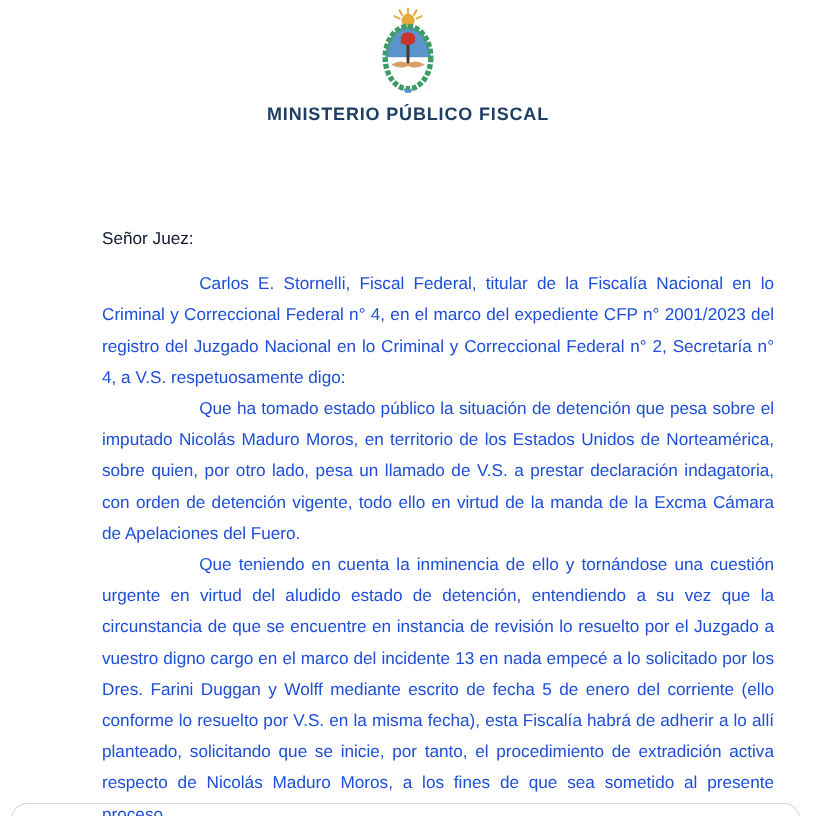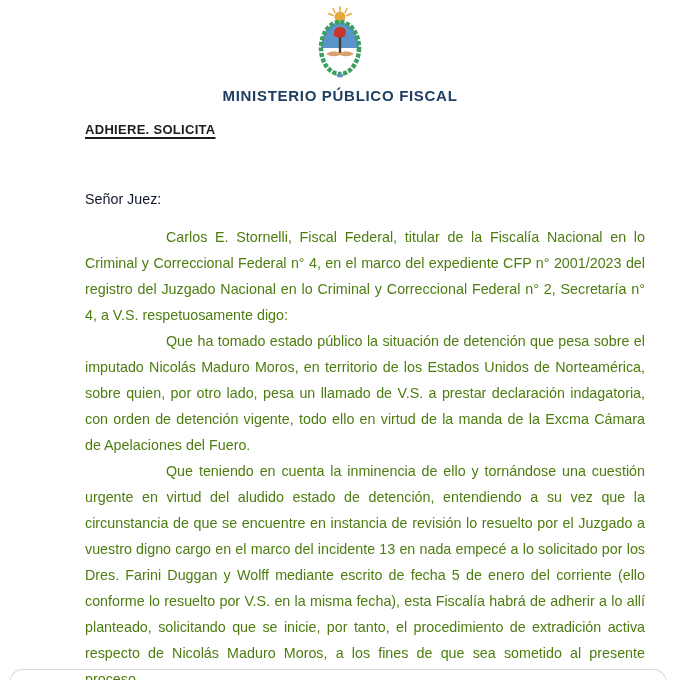--- a/index.html
+++ b/index.html
@@ -50,21 +50,21 @@
     position: absolute;
     top: 224px; left: 85px; right: 35px;
     color: #3a3a39;
   }
   .body-text p.para {
     margin: 0;
     font-size: 14.3px;
     line-height: 26px;
     text-align: justify;
     text-indent: 81px;
-    color: #4d7c0f;
+    color: #1d4ed8;
   }
   .card-top {
     position: absolute;
     top: 669px; left: 9px; right: 13px;
     height: 40px;
     border: 1.5px solid #d4dbdf;
     border-bottom: none;
     border-radius: 14px 14px 0 0;
     background: transparent;
   }
@@ -98,21 +98,20 @@
       <path d="M 34 31 Q 33 21 41 22 Q 48 23 45 31 Q 40 34 34 31 Z" fill="#c9342b"></path>
 
       <path d="M 26 49 Q 33 44 40 48 Q 47 44 54 49 Q 47 53 40 50 Q 33 53 26 49 Z" fill="#d8a06b"></path>
 
       <path d="M 36 68 Q 40 72 44 68 Q 43 74 40 72 Q 37 74 36 68 Z" fill="#5b93cb"></path>
     </svg>
   </div>
 
   <div class="org-title">MINISTERIO PÚBLICO FISCAL</div>
 
-  <div class="doc-heading">ADHIERE. SOLICITA</div>
 
   <div class="salutation">Señor Juez:</div>
 
   <div class="body-text">
     <p class="para">Carlos E. Stornelli, Fiscal Federal, titular de la Fiscalía Nacional en lo Criminal y Correccional Federal n° 4, en el marco del expediente CFP n° 2001/2023 del registro del Juzgado Nacional en lo Criminal y Correccional Federal n° 2, Secretaría n° 4, a V.S. respetuosamente digo:</p>
     <p class="para">Que ha tomado estado público la situación de detención que pesa sobre el imputado Nicolás Maduro Moros, en territorio de los Estados Unidos de Norteamérica, sobre quien, por otro lado, pesa un llamado de V.S. a prestar declaración indagatoria, con orden de detención vigente, todo ello en virtud de la manda de la Excma Cámara de Apelaciones del Fuero.</p>
     <p class="para">Que teniendo en cuenta la inminencia de ello y tornándose una cuestión urgente en virtud del aludido estado de detención, entendiendo a su vez que la circunstancia de que se encuentre en instancia de revisión lo resuelto por el Juzgado a vuestro digno cargo en el marco del incidente 13 en nada empecé a lo solicitado por los Dres. Farini Duggan y Wolff mediante escrito de fecha 5 de enero del corriente (ello conforme lo resuelto por V.S. en la misma fecha), esta Fiscalía habrá de adherir a lo allí planteado, solicitando que se inicie, por tanto, el procedimiento de extradición activa respecto de Nicolás Maduro Moros, a los fines de que sea sometido al presente proceso.</p>
   </div>
 
   <div class="card-top"></div>

